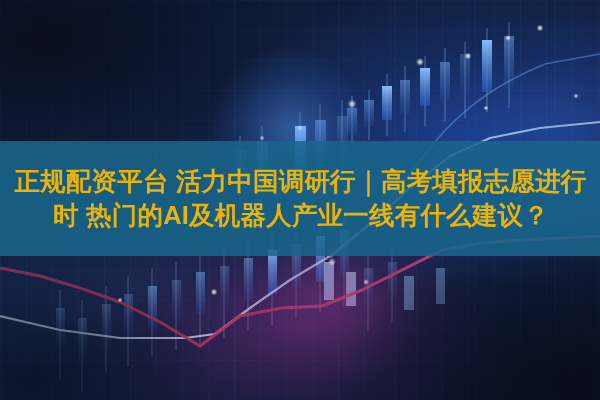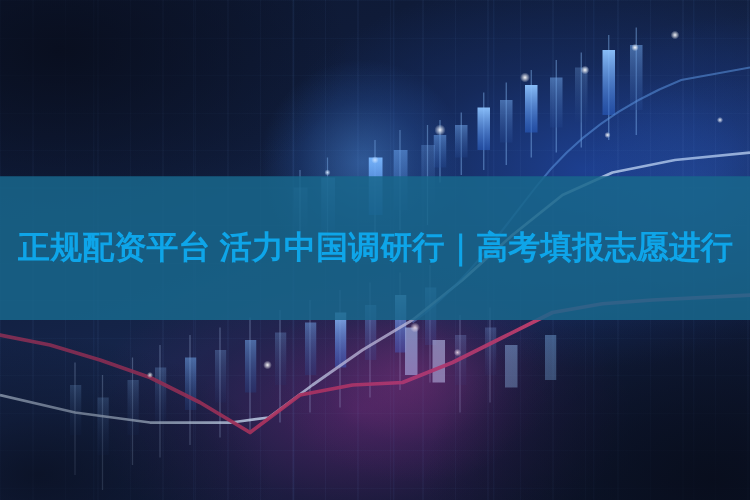--- a/index.html
+++ b/index.html
@@ -60,21 +60,21 @@
     width: 600px;
     height: 115px;
     background: rgba(25,103,140,0.86);
     display: flex;
     flex-direction: column;
     align-items: center;
     justify-content: center;
     box-sizing: border-box;
   }
   .headline-line {
-    color: #0ea5e9;
+    color: #eab308;
     font-size: 25.5px;
     font-weight: bold;
     line-height: 1.33;
     letter-spacing: 0.2px;
     white-space: nowrap;
     text-align: center;
   }
   #headline-line-1 { padding-left: 1px; }
   #headline-line-2 { padding-left: 2px; }
 </style>
@@ -224,15 +224,16 @@
     </g>
   </svg>
 
   <div class="layer" id="glow-center"></div>
   <div class="layer" id="glow-right"></div>
   <div class="layer" id="glow-purple"></div>
   <div class="layer" id="bg-vignette"></div>
 
   <div id="headline-band">
     <div class="headline-line" id="headline-line-1">正规配资平台 活力中国调研行｜高考填报志愿进行</div>
+    <div class="headline-line" id="headline-line-2">时 热门的AI及机器人产业一线有什么建议？</div>
   </div>
 
 </div>
 
 </body></html>

